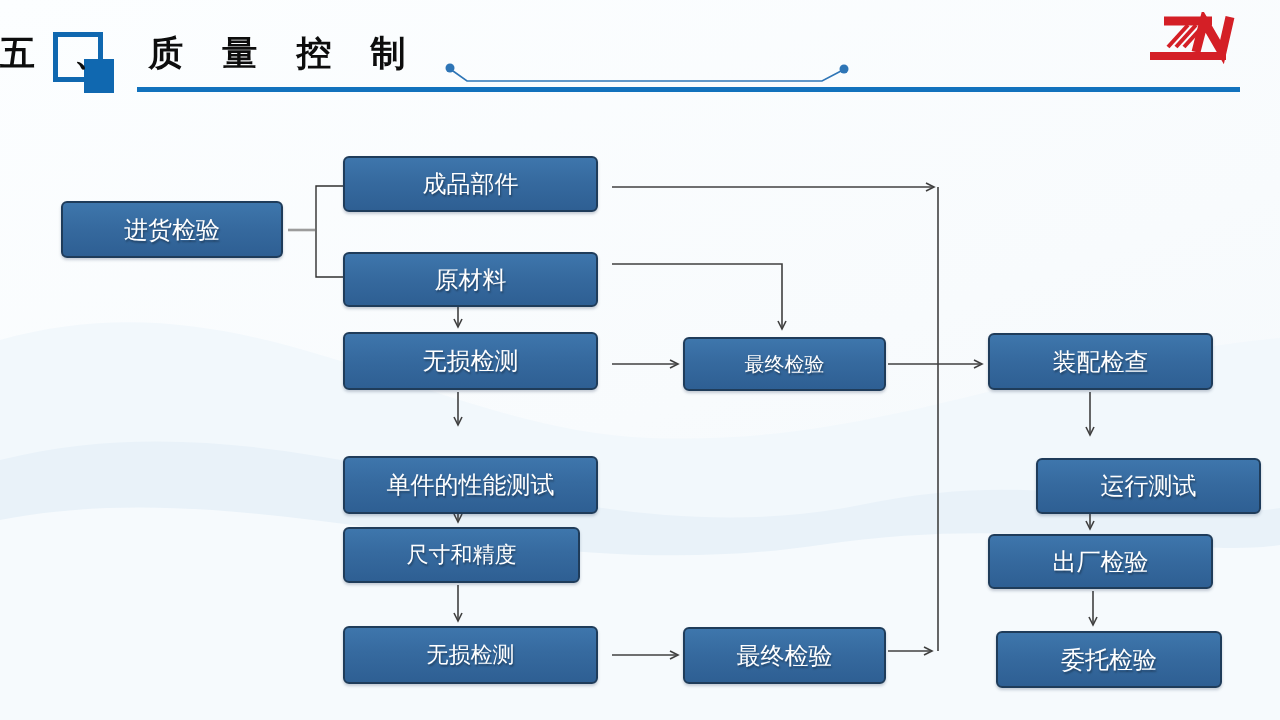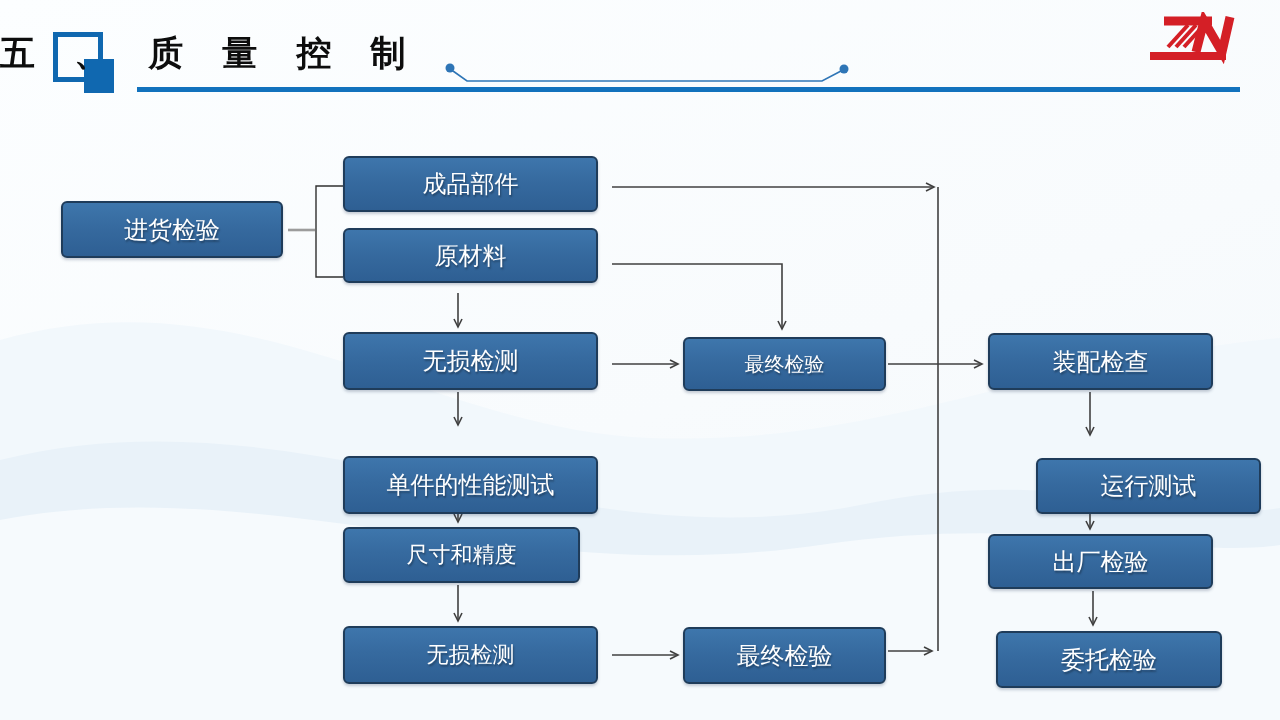--- a/index.html
+++ b/index.html
@@ -113,21 +113,21 @@
 
     <path d="M1090,392 V435" stroke="#404040" stroke-width="1.6" fill="none" marker-end="url(#ah)"></path>
     <path d="M1090,499 V529" stroke="#404040" stroke-width="1.6" fill="none" marker-end="url(#ah)"></path>
     <path d="M1093,591 V625" stroke="#404040" stroke-width="1.6" fill="none" marker-end="url(#ah)"></path>
   </svg>
 
   <div class="node" style="left:61px;top:201px;width:222px;height:57px;font-size:24px;">进货检验</div>
 
   <div class="node" style="left:343px;top:156px;width:255px;height:56px;font-size:24px;">成品部件</div>
 
-  <div class="node" style="left:343px;top:228px;width:255px;height:55px;font-size:24px;">原材料</div>
+  <div class="node" style="left:343px;top:252px;width:255px;height:55px;font-size:24px;">原材料</div>
 
   <div class="node" style="left:343px;top:332px;width:255px;height:58px;font-size:24px;">无损检测</div>
 
   <div class="node" style="left:343px;top:430px;width:255px;height:58px;font-size:24px;margin-top:26px;">单件的性能测试</div>
 
   <div class="node" style="left:343px;top:527px;width:237px;height:56px;font-size:22px;">尺寸和精度</div>
 
   <div class="node" style="left:343px;top:626px;width:255px;height:58px;font-size:22px;">无损检测</div>
 
   <div class="node" style="left:683px;top:337px;width:203px;height:54px;font-size:20px;">最终检验</div>

